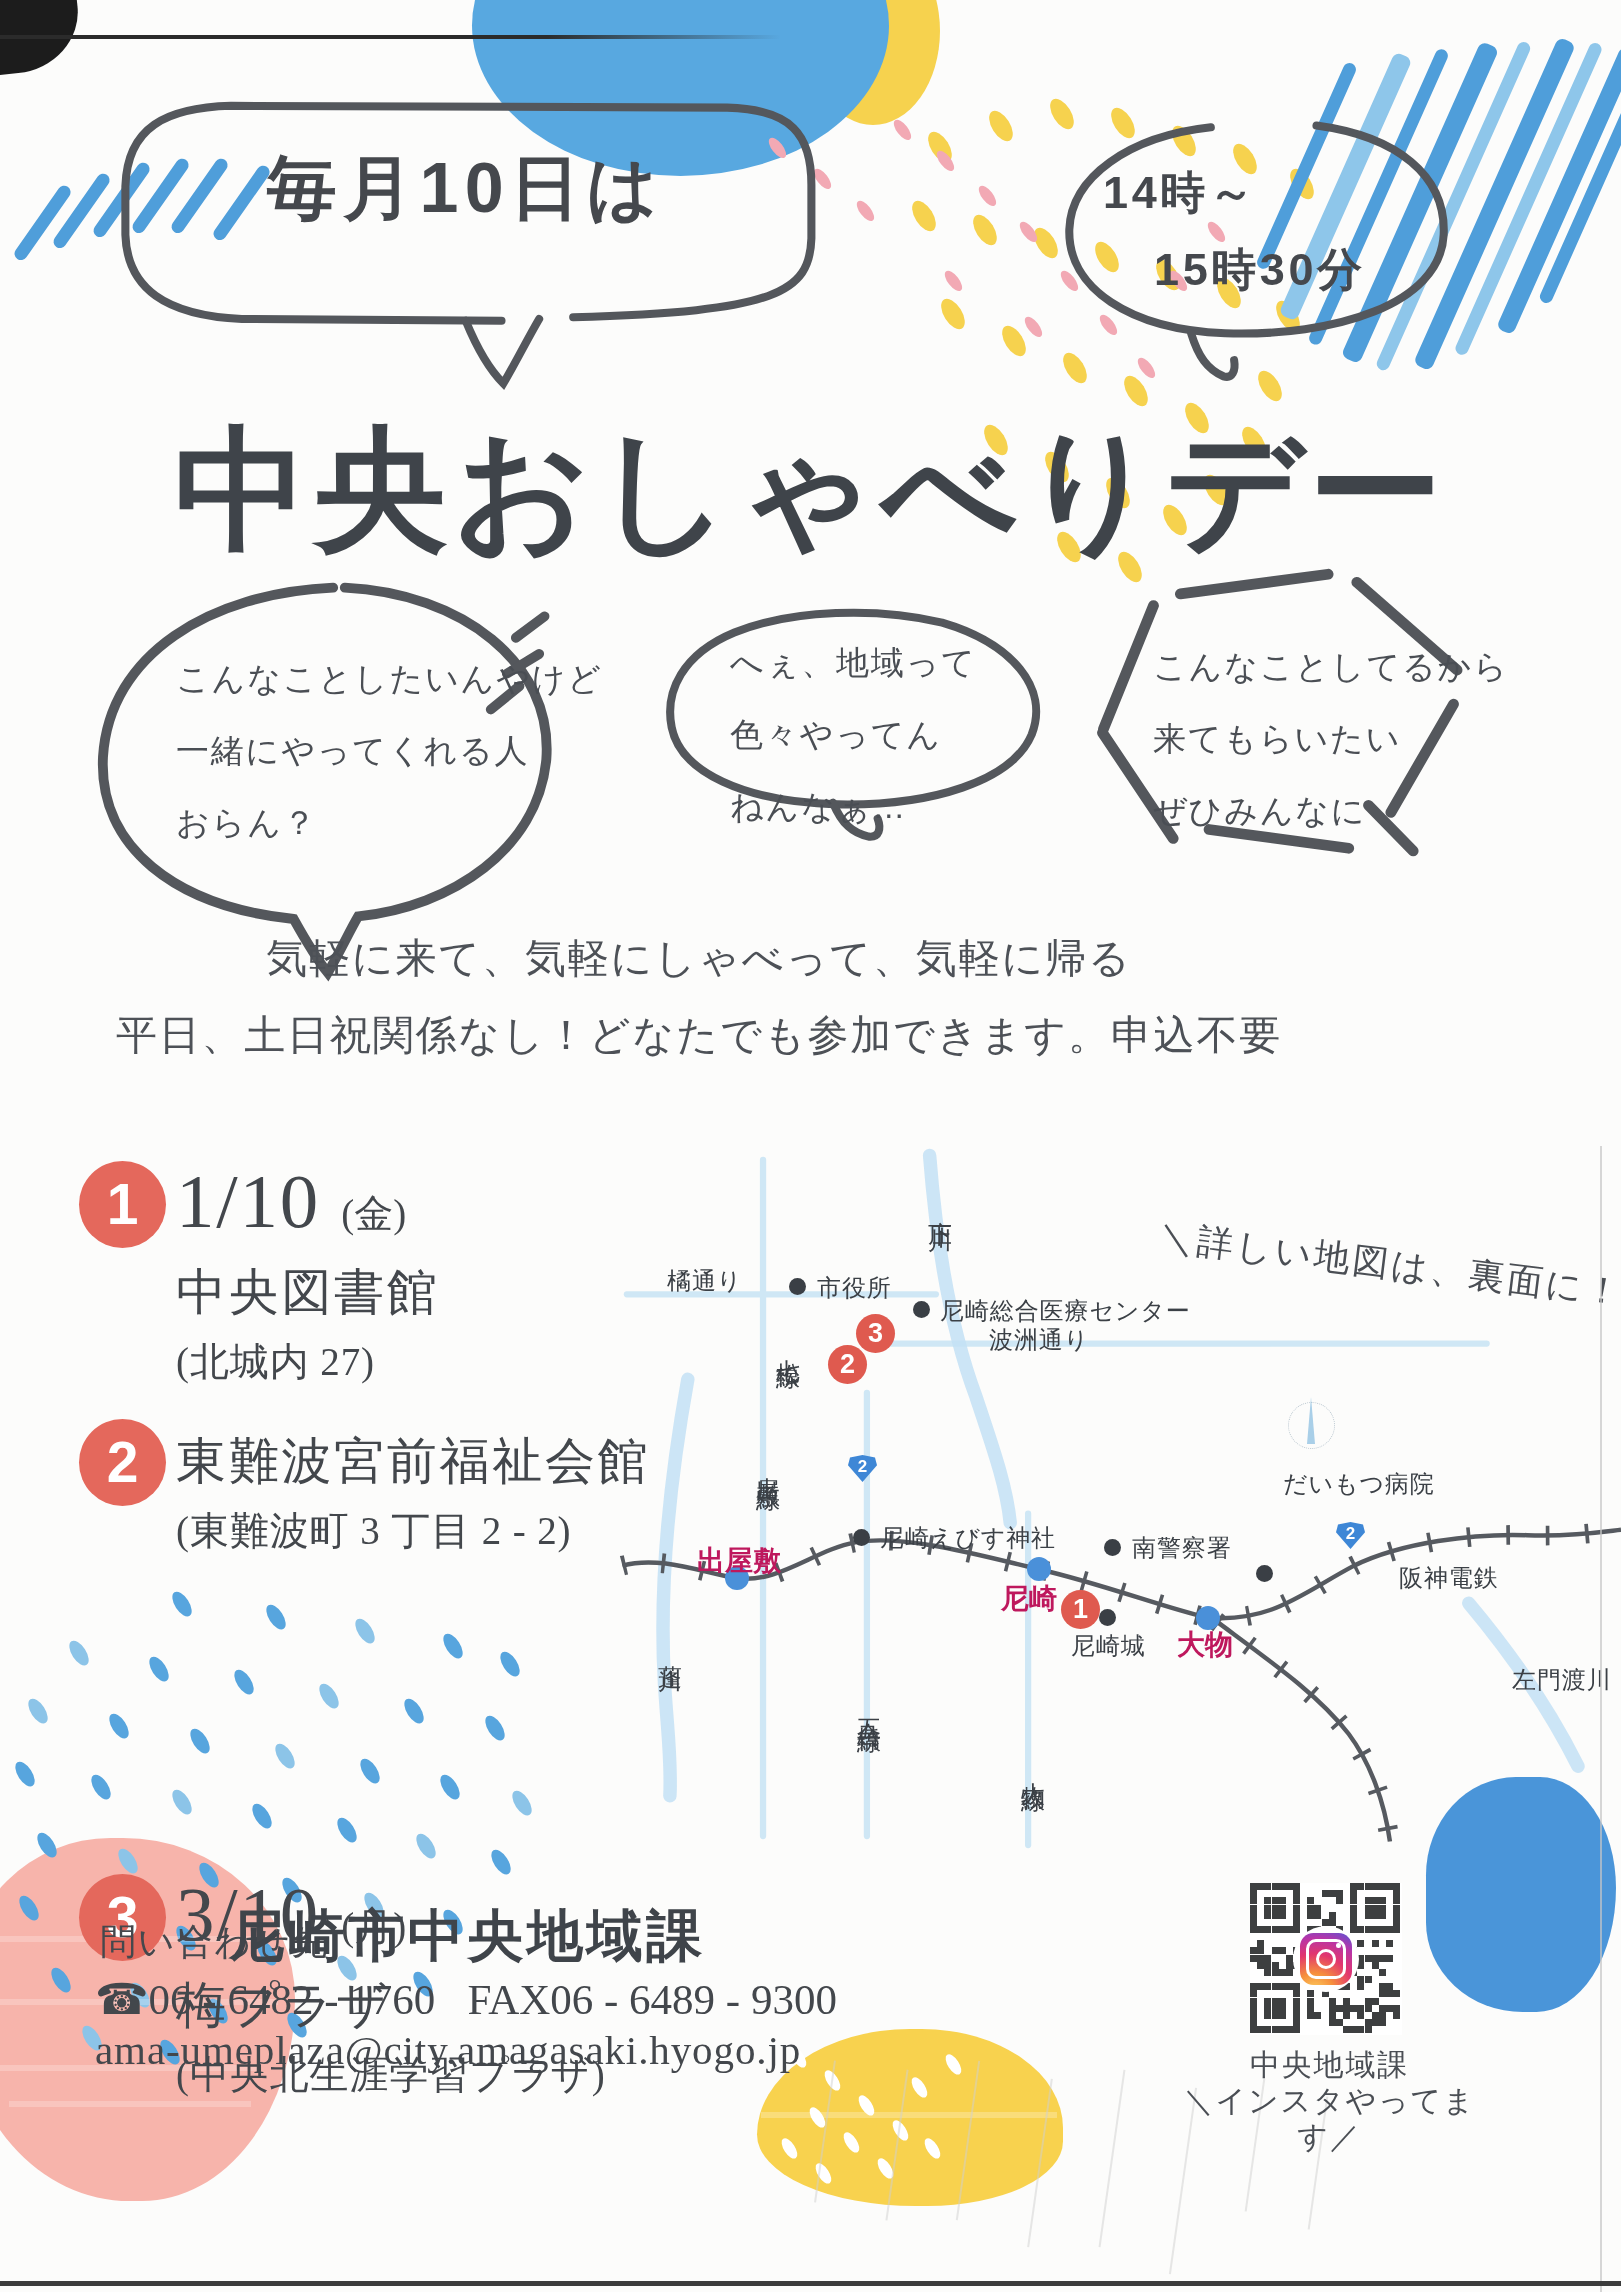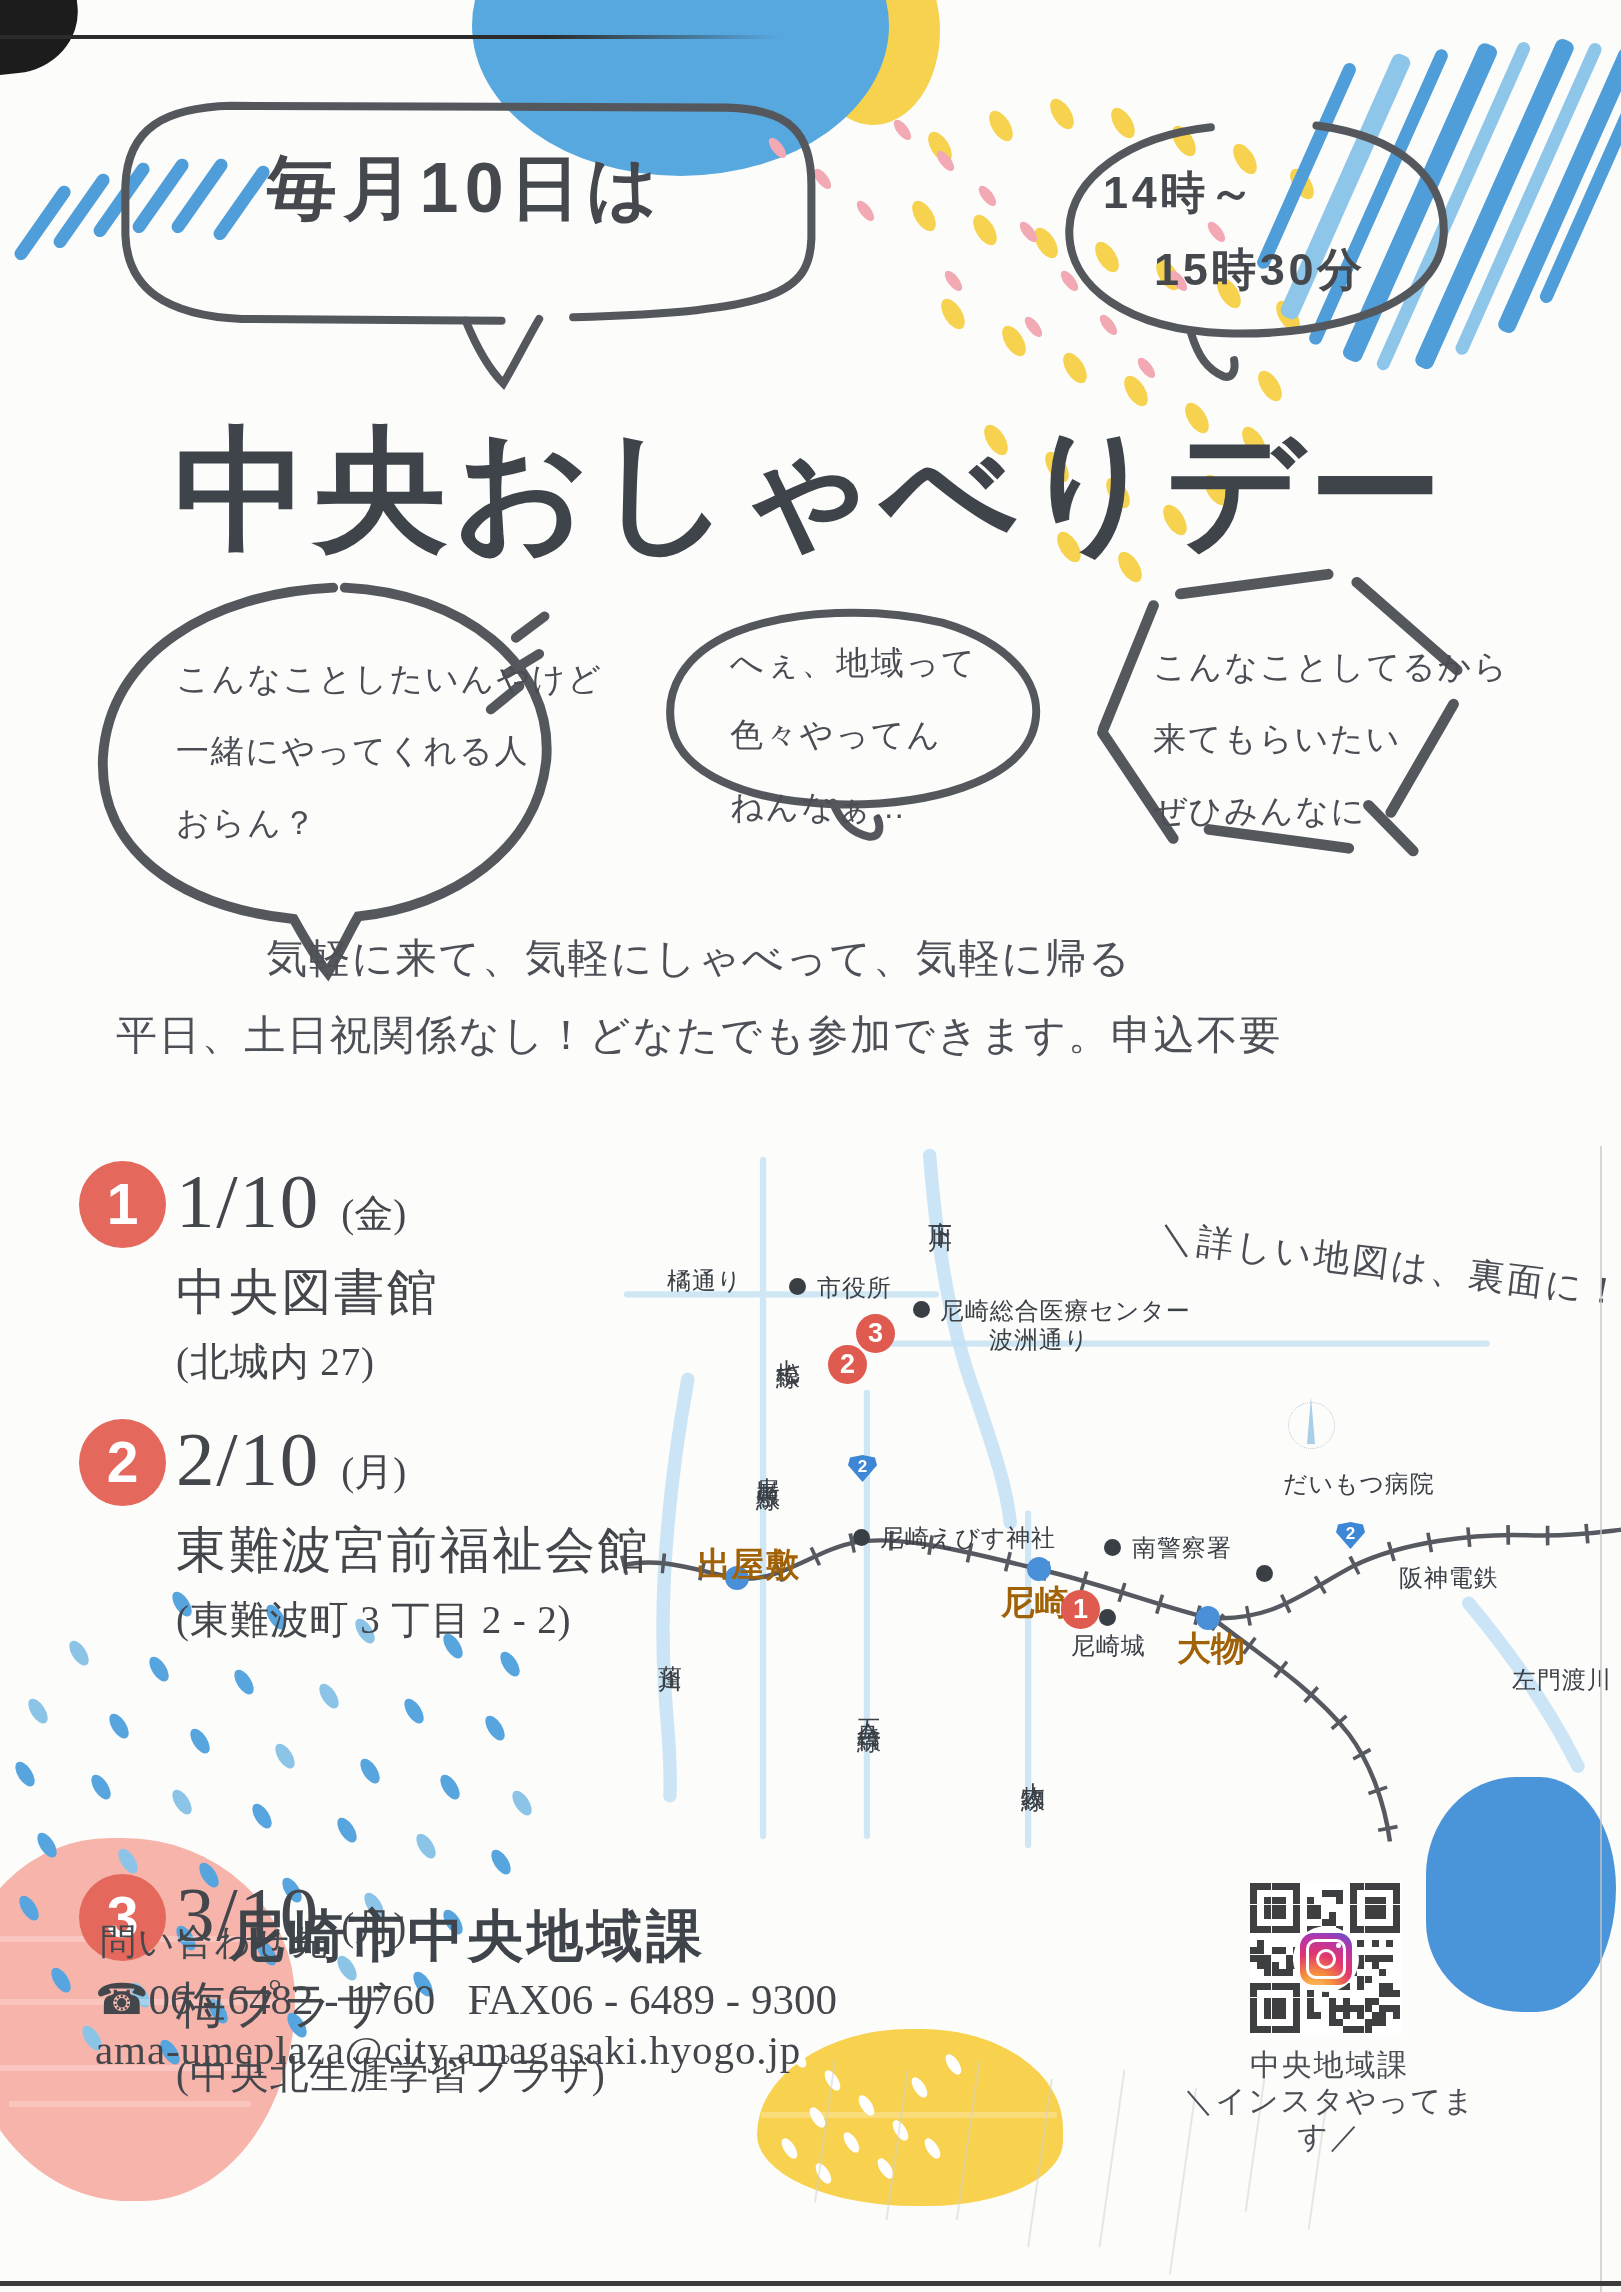--- a/index.html
+++ b/index.html
@@ -35,21 +35,21 @@
     font-size:57px; font-weight:700; text-align:center; line-height:87px; font-family:"Liberation Sans",sans-serif;}
   .event-body{position:absolute; left:97px; top:0; white-space:nowrap; font-family:"Liberation Serif", serif; color:#43474c;}
   .event-date{font-size:77px; letter-spacing:1.8px;}
   .event-date .day{font-size:39px; letter-spacing:0;}
   .event-venue{font-size:50px; margin-top:12.5px; letter-spacing:2.7px;}
   .event-addr{font-size:39px; margin-top:9px; letter-spacing:0.9px;}
   
   #map-note{left:1157px; top:1243px; font-size:36px; color:#4a4e54; transform:rotate(7deg); z-index:4; letter-spacing:2.7px; white-space:nowrap;}
   .mlabel{position:absolute; z-index:4; font-size:24px; color:#3b4046; white-space:nowrap; letter-spacing:0.9px;}
   .mlabel.vert{writing-mode:vertical-rl; letter-spacing:3.6px;}
-  .station-label{position:absolute; z-index:4; font-size:34px; font-weight:700; color:#a16207; white-space:nowrap;}
+  .station-label{position:absolute; z-index:4; font-size:28px; font-weight:700; color:#be185d; white-space:nowrap;}
   .poi-dot{position:absolute; width:17px; height:17px; border-radius:50%; background:#3a3f45; z-index:3;}
   .sta-dot{position:absolute; width:24px; height:24px; border-radius:50%; background:#4a90d9; z-index:3;}
   .map-badge{position:absolute; width:39px; height:39px; border-radius:50%; background:#df5a4f; color:#fff; font-size:27px; font-weight:700;
     text-align:center; line-height:39px; z-index:4;}
   .route-badge{position:absolute; width:29px; height:27px; background:#3e87d6; color:#fff; font-size:17px; font-weight:700; text-align:center; line-height:23px;
     clip-path:polygon(50% 100%, 0 38%, 7% 9%, 50% 0, 93% 9%, 100% 38%); z-index:4;}
   #compass{left:1288px; top:1402px; width:45px; height:45px; border:1.8px dotted #b9c6cf; border-radius:50%; z-index:3;}
   #compass-needle{left:1307px; top:1397px; width:0; height:0; border-left:4.5px solid transparent; border-right:4.5px solid transparent;
     border-bottom:47px solid #a9cfe8; z-index:3;}
   
@@ -288,21 +288,20 @@
     <div class="event-num">1</div>
     <div class="event-body">
       <div class="event-date"><span>1/10</span> <span class="day">(金)</span></div>
       <div class="event-venue">中央図書館</div>
       <div class="event-addr">(北城内 27)</div>
     </div>
   </div>
   <div class="event" style="top:1415px;">
     <div class="event-num">2</div>
     <div class="event-body">
-      <div class="event-date"><span>2/10</span> <span class="day">(月)</span></div>
       <div class="event-venue">東難波宮前福祉会館</div>
       <div class="event-addr">(東難波町 3 丁目 2 - 2)</div>
     </div>
   </div>
   <div class="event" style="top:1870px;">
     <div class="event-num">3</div>
     <div class="event-body">
       <div class="event-date"><span>3/10</span> <span class="day">(月)</span></div>
       <div class="event-venue">梅プラザ</div>
       <div class="event-addr">(中央北生涯学習プラザ)</div>

